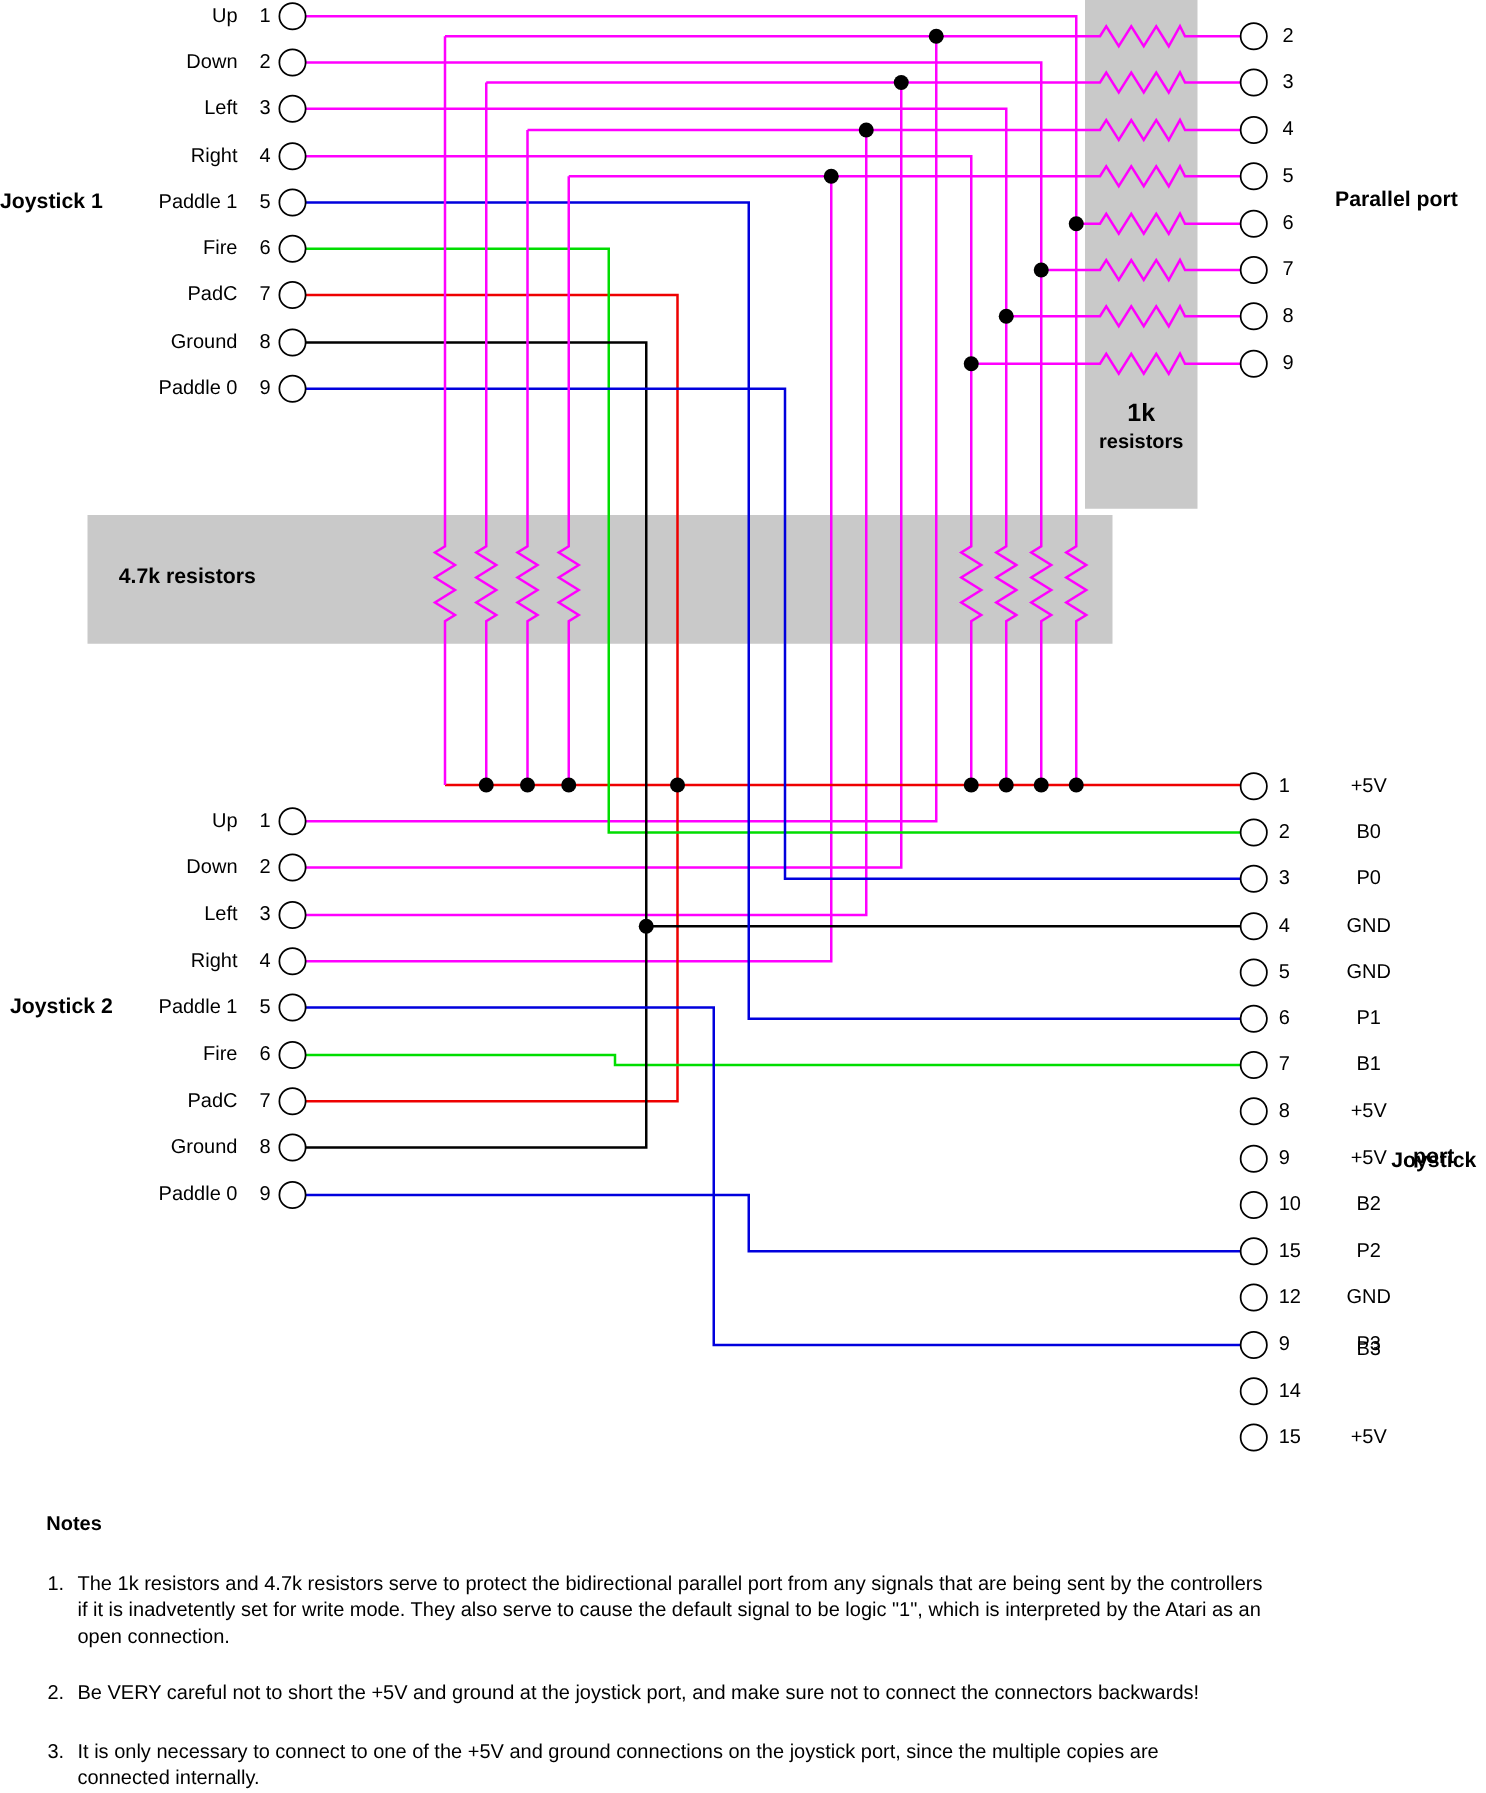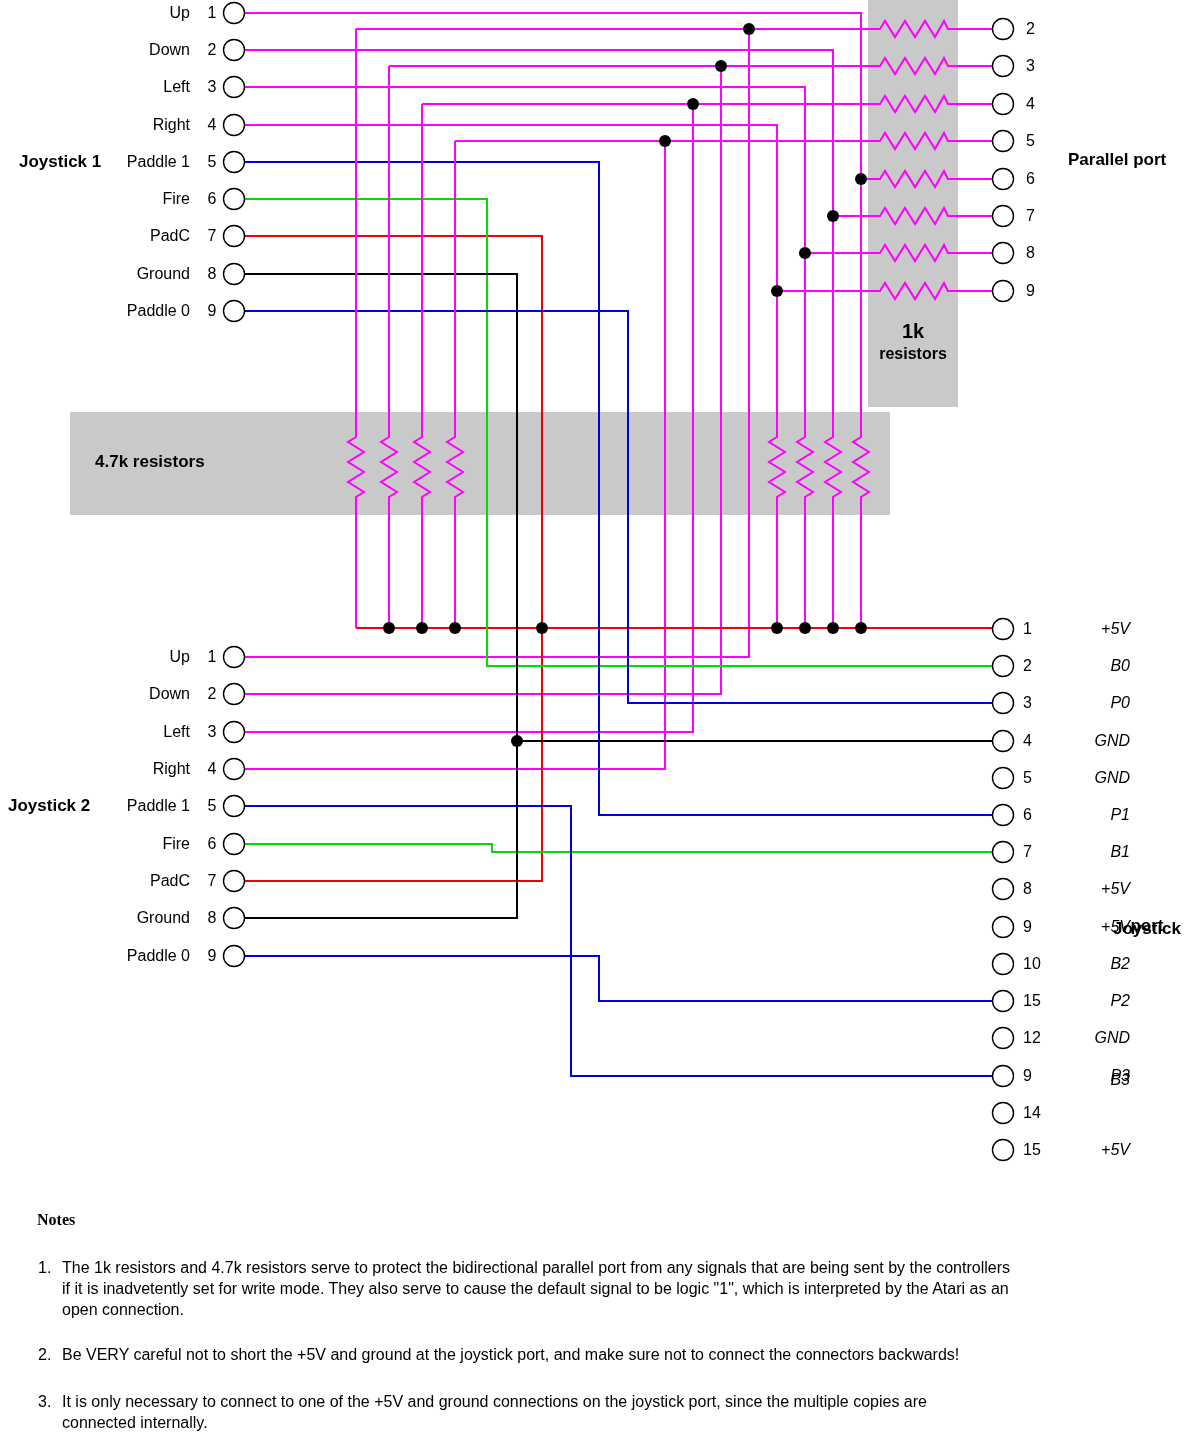--- a/index.html
+++ b/index.html
@@ -17,21 +17,21 @@
     white-space:nowrap;
     color:#000;
     font-size:16px;
     line-height:1.1;
   }
   .bold{font-weight:bold;font-size:17px;}
   .pin-name{width:160px;text-align:right;}
   .pin-num{width:22px;text-align:center;}
   .pp-num{width:34px;text-align:left;}
   .gp-num{width:34px;text-align:left;}
-  .gp-sig{width:70px;text-align:right;font-style:italic;}
+  .gp-sig{width:70px;text-align:center;}
   .center{text-align:center;}
   .note-line{position:absolute;transform:translateY(-50%);white-space:nowrap;font-size:16px;color:#000;}
 </style>
 </head>
 <body>
 
 <div id="stage">
   <svg id="wiring-svg" width="1189" height="1434">
       <rect x="868" y="0" width="90" height="407" fill="#c9c9c9"></rect>
       <rect x="70" y="412" width="820" height="103" fill="#c9c9c9"></rect>
@@ -126,29 +126,29 @@
       <circle cx="1003" cy="889" r="10.5" fill="#fff" stroke="#000" stroke-width="1.4"></circle>
       <circle cx="1003" cy="927" r="10.5" fill="#fff" stroke="#000" stroke-width="1.4"></circle>
       <circle cx="1003" cy="964" r="10.5" fill="#fff" stroke="#000" stroke-width="1.4"></circle>
       <circle cx="1003" cy="1001" r="10.5" fill="#fff" stroke="#000" stroke-width="1.4"></circle>
       <circle cx="1003" cy="1038" r="10.5" fill="#fff" stroke="#000" stroke-width="1.4"></circle>
       <circle cx="1003" cy="1076" r="10.5" fill="#fff" stroke="#000" stroke-width="1.4"></circle>
       <circle cx="1003" cy="1113" r="10.5" fill="#fff" stroke="#000" stroke-width="1.4"></circle>
       <circle cx="1003" cy="1150" r="10.5" fill="#fff" stroke="#000" stroke-width="1.4"></circle>
     </svg>
 
-  <div class="lbl bold" style="left:19px;top:162px;text-align:center;">Joystick 1</div>
+  <div class="lbl bold" style="left:0;top:162px;text-align:center;">Joystick 1</div>
   <div class="lbl bold" style="left:8px;top:806px;">Joystick 2</div>
   <div class="lbl bold" style="left:1068px;top:160px;">Parallel port</div>
   <div class="lbl bold center" style="left:1105px;top:898px;width:84px;margin-top:31px;">Joystick</div>
   <div class="lbl bold center" style="left:1105px;top:926px;width:84px;">port</div>
   <div class="lbl bold center" style="left:868px;top:331px;width:90px;font-size:20px;">1k</div>
   <div class="lbl bold center" style="left:868px;top:354px;width:90px;font-size:16px;">resistors</div>
   <div class="lbl bold" style="left:95px;top:462px;">4.7k resistors</div>
-  <div class="lbl bold" style="left:37px;top:1220px;font-size:16px;font-family:Liberation Serif, serif;">Notes</div>
+  <div class="lbl bold" style="left:37px;top:1220px;font-size:16px;">Notes</div>
 
   <div id="pin-labels">
       <div class="lbl pin-name" style="left: 30px; top: 13px;">Up</div>
       <div class="lbl pin-num" style="left: 201px; top: 13px;">1</div>
       <div class="lbl pin-name" style="left: 30px; top: 50px;">Down</div>
       <div class="lbl pin-num" style="left: 201px; top: 50px;">2</div>
       <div class="lbl pin-name" style="left: 30px; top: 87px;">Left</div>
       <div class="lbl pin-num" style="left: 201px; top: 87px;">3</div>
       <div class="lbl pin-name" style="left: 30px; top: 125px;">Right</div>
       <div class="lbl pin-num" style="left: 201px; top: 125px;">4</div>

